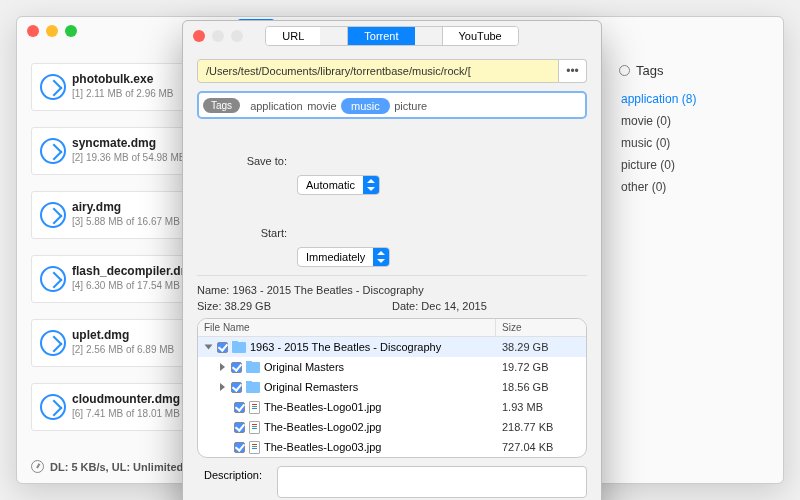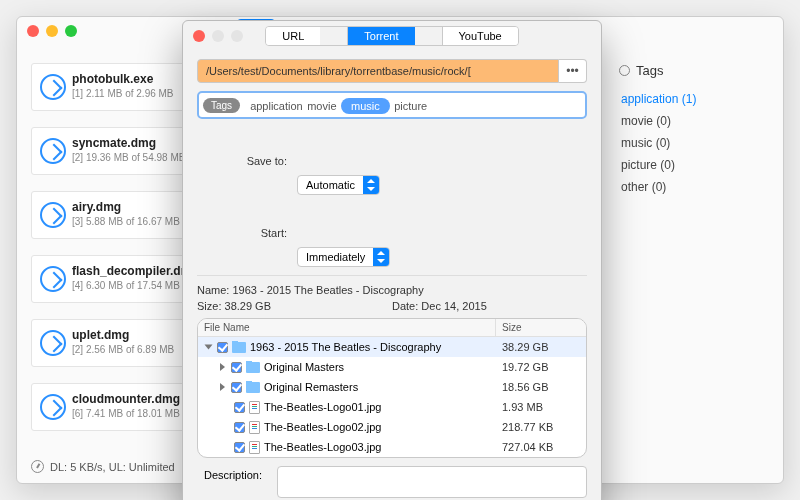--- a/index.html
+++ b/index.html
@@ -14,42 +14,42 @@
 .t-grn { background: #28c940; }
 .titlebar .tab { margin-left: 160px; width: 38px; height: 24px; background: #0a84ff; border-radius: 4px 4px 0 0; }
 
 .downloads { position: absolute; left: 14px; top: 46px; width: 178px; }
 .dl-item { background: #fff; border: 1px solid #e4e4e4; border-radius: 3px; padding: 8px 8px 8px 40px; margin-bottom: 16px; position: relative; height: 48px; }
 .dl-ico { position: absolute; left: 8px; top: 10px; width: 26px; height: 26px; border-radius: 50%; border: 2px solid #2a90ff; }
 .dl-ico::after { content: ""; position: absolute; width: 10px; height: 10px; border-right: 2px solid #2a90ff; border-bottom: 2px solid #2a90ff; transform: rotate(-45deg); left: 6px; top: 6px; }
 .dl-name { font-size: 12px; font-weight: 600; color: #222; white-space: nowrap; overflow: hidden; }
 .dl-stat { font-size: 10px; color: #888; margin-top: 2px; white-space: nowrap; overflow: hidden; }
 
-.status-bar { position: absolute; left: 14px; bottom: 10px; font-size: 11px; color: #555; display: flex; align-items: center; gap: 6px; }
+.status-bar { position: absolute; left: 14px; bottom: 10px; font-size: 11px; color: #555; display: flex; align-items: center; gap: 6px; font-weight: bold; }
 .status-bar .gi { width: 13px; height: 13px; border: 1.5px solid #888; border-radius: 50%; position: relative; }
 .status-bar .gi::after { content:""; position:absolute; width:2px; height:5px; background:#888; left:4px; top:2px; transform-origin: bottom; transform: rotate(30deg); }
 
 .tags-panel { position: absolute; right: 14px; top: 46px; width: 150px; }
 .tags-panel h4 { font-size: 13px; font-weight: 500; color: #333; display: flex; align-items: center; gap: 6px; margin-bottom: 10px; }
 .tags-panel h4 .ring { width: 11px; height: 11px; border: 1.5px solid #888; border-radius: 50%; }
 .tag-entry { font-size: 12px; padding: 4px 2px; color: #444; }
 .tag-entry.active { color: #0a84ff; }
 
 
 .dialog { position: absolute; left: 182px; top: 20px; width: 420px; background: #f2f2f2; border: 1px solid #bbb; border-radius: 6px; box-shadow: 0 18px 40px rgba(0,0,0,0.35); padding-bottom: 12px; }
 .dialog .dtitle { height: 30px; display: flex; align-items: center; padding: 0 10px; justify-content: center; position: relative; }
 .dialog .dtitle .traffic { position: absolute; left: 10px; }
 .dialog .t-yel, .dialog .t-grn { background: #e4e4e4; }
 .seg { display: flex; border: 1px solid #c9c9c9; border-radius: 4px; overflow: hidden; height: 20px; gap: 27px; }
 .seg div { font-size: 11px; padding: 2px 16px; background: #fff; display:flex; align-items:center; }
 .seg div.sel { background: #0a84ff; color: #fff; }
 .seg div+div { border-left: 1px solid #c9c9c9; }
 
 .path-row { margin: 8px 14px 8px; display: flex; }
-.path-row input { flex: 1; height: 24px; border: 1px solid #c9c9c9; border-radius: 4px 0 0 4px; padding: 0 8px; font-size: 11px; background: #fdba74; color:#333; }
+.path-row input { flex: 1; height: 24px; border: 1px solid #c9c9c9; border-radius: 4px 0 0 4px; padding: 0 8px; font-size: 11px; background: #fef9c3; color:#333; }
 .path-row button { width: 28px; border: 1px solid #c9c9c9; border-left:none; border-radius: 0 4px 4px 0; background: #fff; font-size: 12px; color:#555; }
 
 .tagbar { margin: 0 14px 8px; border: 2px solid #7fb6f6; border-radius: 5px; padding: 3px 4px; display: flex; gap: 10px; align-items:center; background:#fff; }
 .tagbar .lbl { background: #888; color: #fff; font-size: 10px; padding: 2px 8px; border-radius: 9px; }
 .tagbar span.tag { font-size: 11px; color: #555; }
 .tagbar span.tag.sel { background: #53a0ff; color: #fff; padding: 2px 10px; border-radius: 9px; }
 
 .formrow { display: flex; align-items: center; margin: 4px 14px; font-size: 11px; }
 .formrow label { width: 100px; text-align: right; padding-right: 10px; color: #333; }
 .combo { display: flex; align-items: center; border: 1px solid #c9c9c9; border-radius: 4px; height: 20px; background:#fff; overflow:hidden;margin-top:48px; }
@@ -144,21 +144,21 @@
     <span class="gi"></span>
     <span>DL: 5 KB/s, UL: Unlimited</span>
   </div>
 
   <div class="tags-panel">
     <h4>
       <span class="ring"></span>
       <span>Tags</span>
     </h4>
     <div id="tag-list">
-        <div class="tag-entry active">application  (1)</div>
+        <div class="tag-entry active">application  (8)</div>
         <div class="tag-entry">movie  (0)</div>
         <div class="tag-entry">music  (0)</div>
         <div class="tag-entry">picture  (0)</div>
         <div class="tag-entry">other  (0)</div>
       </div>
   </div>
 </div>
 
 <div class="dialog">
   <div class="dtitle">

